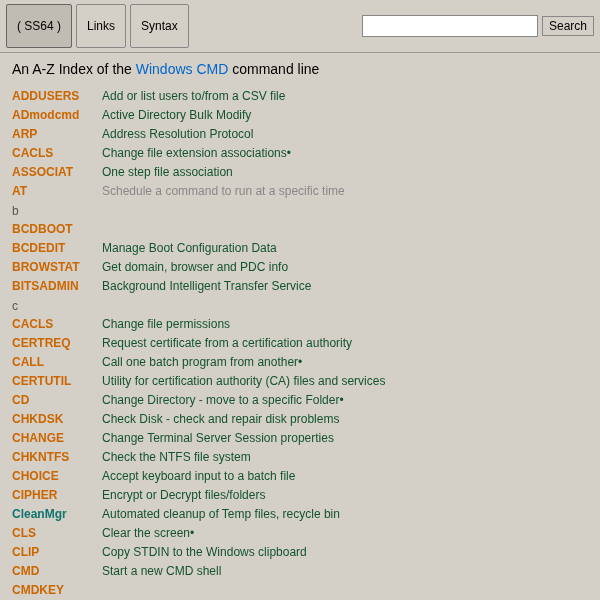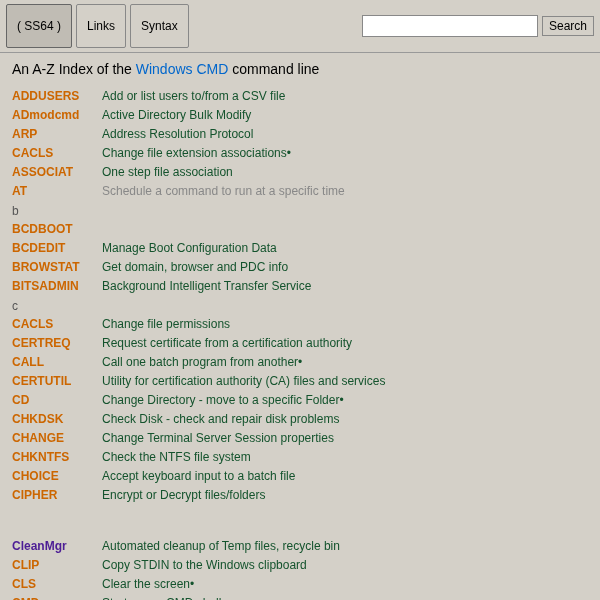--- a/index.html
+++ b/index.html
@@ -72,22 +72,21 @@
       line-height: 1.5;
     }
     .cmd-name {
       color: #cc6600;
       font-weight: bold;
       font-size: 12px;
       min-width: 90px;
       display: inline-block;
     }
     .cmd-name.green {
-      color: #4c1d95;
-      margin-top: 32px;
+      color: #0f766e;
     }
     .cmd-desc {
       font-size: 12px;
       color: #14532d;
     }
     .cmd-desc.grey {
       color: #888;
     }
   </style>
 </head>
@@ -188,26 +187,26 @@
       </div>
       <div class="cmd-row">
         <span class="cmd-name">CIPHER</span>
         <span class="cmd-desc">Encrypt or Decrypt files/folders</span>
       </div>
       <div class="cmd-row">
         <span class="cmd-name green">CleanMgr</span>
         <span class="cmd-desc">Automated cleanup of Temp files, recycle bin</span>
       </div>
       <div class="cmd-row">
+        <span class="cmd-name">CLS</span>
+        <span class="cmd-desc">Clear the screen•</span>
+      </div>
+      <div class="cmd-row">
         <span class="cmd-name">CLIP</span>
         <span class="cmd-desc">Copy STDIN to the Windows clipboard</span>
-      </div>
-      <div class="cmd-row">
-        <span class="cmd-name">CLS</span>
-        <span class="cmd-desc">Clear the screen•</span>
       </div>
       <div class="cmd-row">
         <span class="cmd-name">CMD</span>
         <span class="cmd-desc">Start a new CMD shell</span>
       </div>
       <div class="cmd-row">
         <span class="cmd-name">CMDKEY</span>
       </div>
       <div class="cmd-row">
         <span class="cmd-name">COLOR</span>

